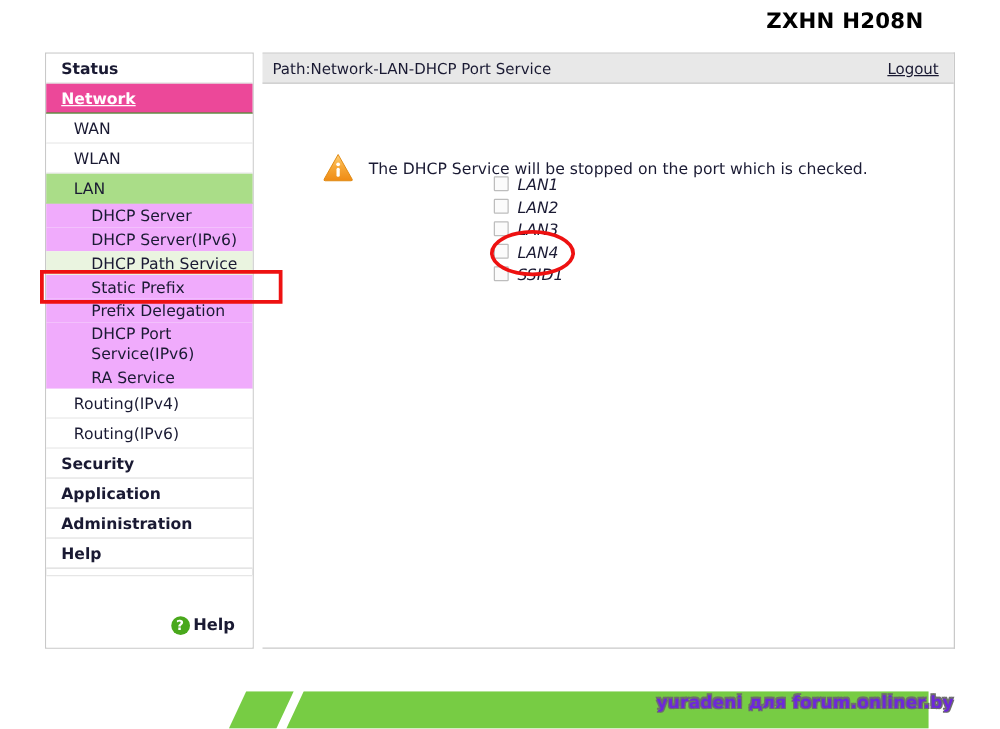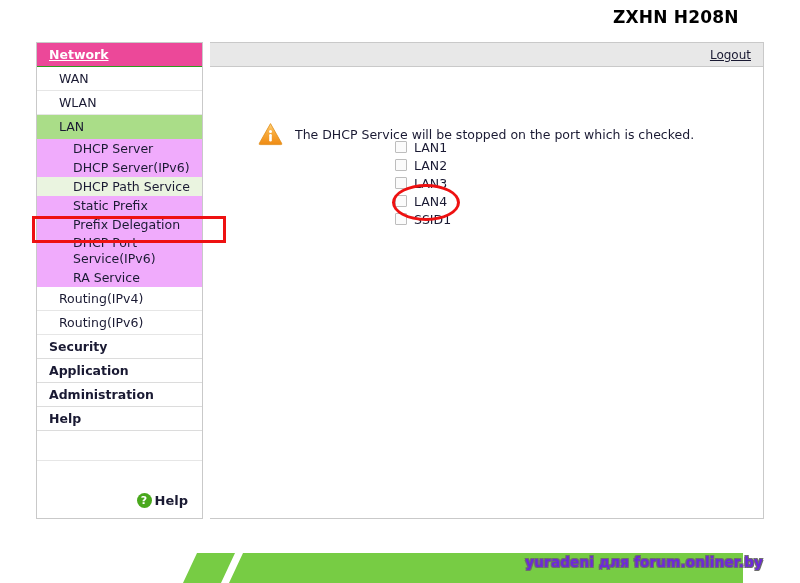--- a/index.html
+++ b/index.html
@@ -169,20 +169,21 @@
   
   #port-list {
     position: absolute;
     left: 185px; top: 95px;
   }
   .port-row {
     display: flex;
     align-items: center;
     height: 18px;
     gap: 7px;
+    font-style: italic;
   }
   .cb {
     width: 12px; height: 12px;
     border: 1px solid #bdbdbd;
     background: #fbfbfb;
     border-radius: 1px;
     flex: 0 0 auto;
   }
   .port-label {
     font-size: 12.5px;
@@ -253,20 +254,23 @@
 </style>
 </head>
 <body>
 
 <div id="page">
 
   <div id="brand">ZXHN H208N</div>
 
   <div id="sidebar">
 
+    <div class="nav-top">
+      <span>Status</span>
+    </div>
 
     <div class="nav-top active-dark">
       <span>Network</span>
     </div>
 
     <div class="nav-sub">
       <span>WAN</span>
     </div>
     <div class="nav-sub">
       <span>WLAN</span>
@@ -321,20 +325,21 @@
       <div id="help-link">
         <span class="help-circle">?</span>
         <span id="help-label">Help</span>
       </div>
     </div>
   </div>
 
   <div id="content">
 
     <div id="pathbar">
+      <span id="path-text">Path:Network-LAN-DHCP Port Service</span>
       <span id="logout">Logout</span>
     </div>
 
     <div id="warn-row">
       <svg id="warn-icon" viewBox="0 0 25 24">
         <defs>
           <linearGradient id="wg" x1="0" y1="0" x2="0" y2="1">
             <stop offset="0" stop-color="#ffd27a"></stop>
             <stop offset="0.45" stop-color="#f7a93a"></stop>
             <stop offset="1" stop-color="#ef8b13"></stop>

